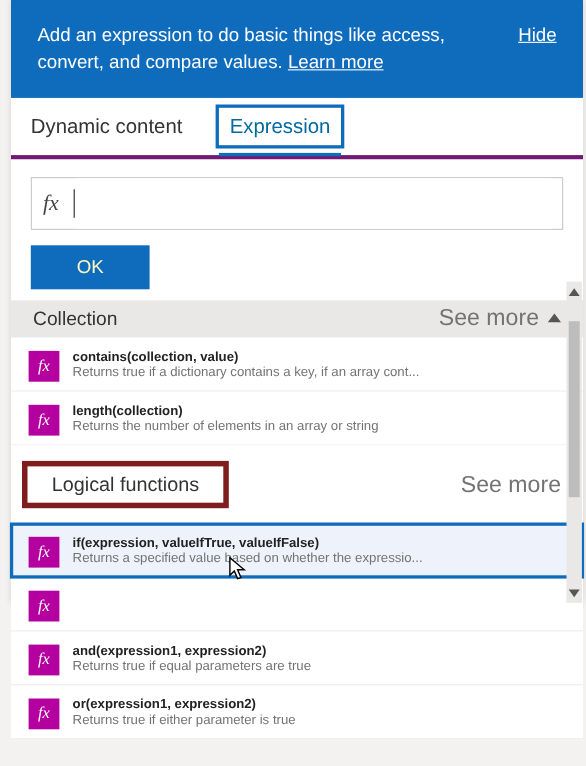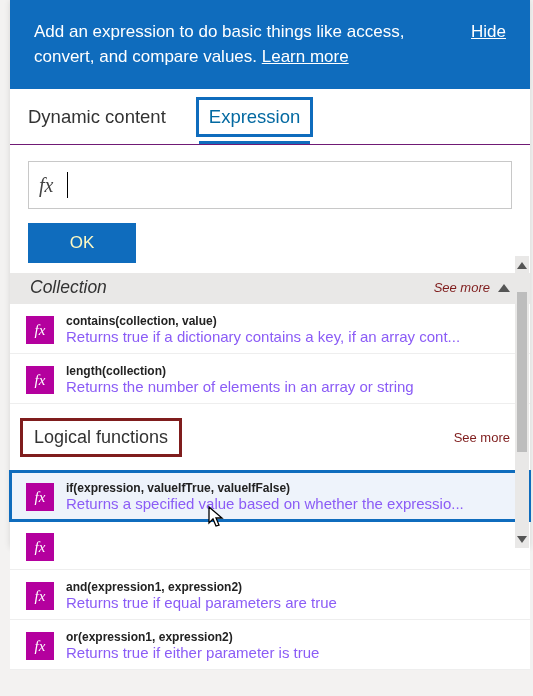--- a/index.html
+++ b/index.html
@@ -30,21 +30,21 @@
       line-height: 1.45;
     }
     .banner-text { max-width: 400px; }
     .banner a { color: #fff; text-decoration: underline; }
     .hide-link { color: #fff; text-decoration: none; font-size: 17px; margin-left: 8px; }
 
     .tabs {
       display: flex;
       gap: 30px;
       padding: 0 18px;
-      border-bottom: 1px solid #701a75;
+      border-bottom: 4px solid #701a75;
       height: 56px;
       align-items: center;
       font-size: 18.5px;
       color: #333;
     }
     .tab { height: 100%; display: flex; align-items: center; cursor: pointer; }
     .tab.active {
       color: #0369a1;
       border: 3px solid #0f6cbd;
       padding: 0 10px;
@@ -99,23 +99,22 @@
     }
 
     .section-header {
       display:flex;
       justify-content:space-between;
       align-items:center;
       padding: 4px 20px 6px;
       background:#e9e8e7;
       font-size:17.5px;
       color:#333;
-      font-style:italic;
-    }
-    .see-more { color:#7f1d1d; font-size:13px; cursor:pointer; }
+    }
+    .see-more { color:#737373; font-size:21px; cursor:pointer; }
     .caret-up {
       width:0;height:0;border-left:6px solid transparent;border-right:6px solid transparent;border-bottom:8px solid #555;
       margin-left:8px;
     }
 
     .list { background:#fff; }
     .item {
       display:flex;
       gap:12px;
       padding:10px 16px 8px;
@@ -132,30 +131,30 @@
       background:#b4009e;
       color:#fff;
       display:flex;align-items:center;justify-content:center;
       font-family: Georgia, serif;
       font-style: italic;
       font-size:15px;
       margin-top:2px;
     }
     .item-text { flex:1; min-width:0; }
     .item-title { font-size:12px; color:#222; font-weight:600; }
-    .item-desc { font-size:15px; color:#8b5cf6; white-space:nowrap; overflow:hidden; text-overflow:ellipsis; }
+    .item-desc { font-size:12px; color:#737373; white-space:nowrap; overflow:hidden; text-overflow:ellipsis; }
 
     .logical-header {
       display:flex;justify-content:space-between;align-items:center;
       padding:14px 20px;
       font-size:18px;color:#333;background:#fff;
     }
     .logical-label {
-      border:3px solid #7f1d1d;
-      padding:6px 11px;
+      border:5px solid #7f1d1d;
+      padding:6px 22px;
       margin-left:-10px;
     }
 
     .scrollbar-track {
       position:absolute;
       right:1px; top:256px; bottom:0;
       width:14px;
       background:#e9e8e7;
     }
     .scrollbar-thumb {

